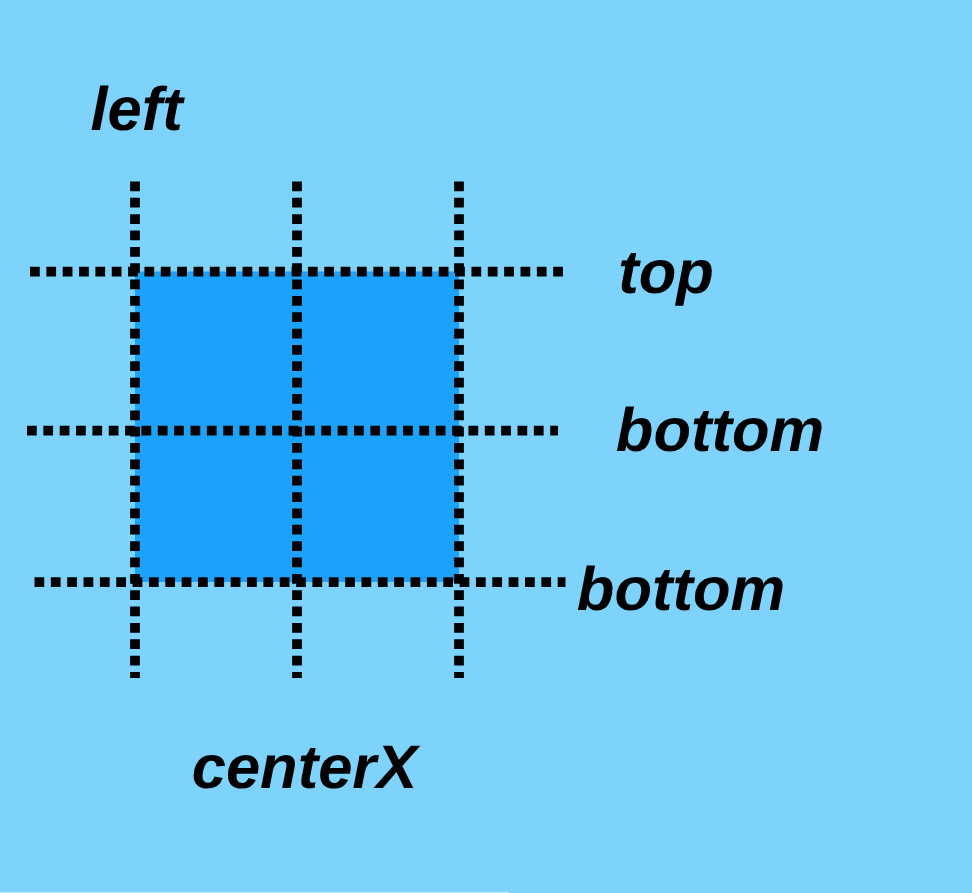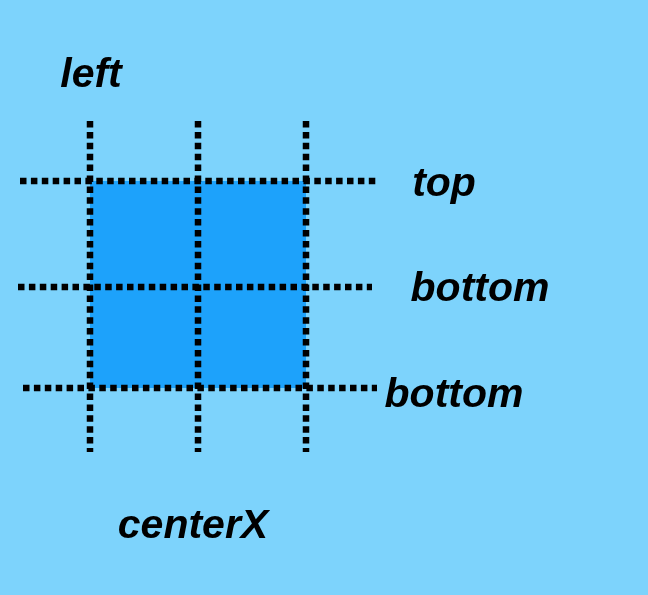--- a/index.html
+++ b/index.html
@@ -38,21 +38,21 @@
     line-height: 1;
     color: #000000;
     white-space: nowrap;
     user-select: none;
   }
   .label-left    { left: 91px;  top: 73px;  }
   .label-right   { left: 310px; top: 75px;  }
   .label-top     { left: 444px; top: 182px; }
   .label-centery { left: 480px; top: 287px; }
   .label-bottom  { left: 454px; top: 393px; }
-  .label-centerx { left: 193px; top: 512px; margin-top: 12px; }
+  .label-centerx { left: 203px; top: 512px; }
 </style>
 </head>
 <body>
 
 <div class="canvas">
 
   <svg class="diagram-svg" viewBox="0 0 648 595">
 
     <rect x="90" y="181" width="216" height="207" fill="#1DA2FB"></rect>
 

